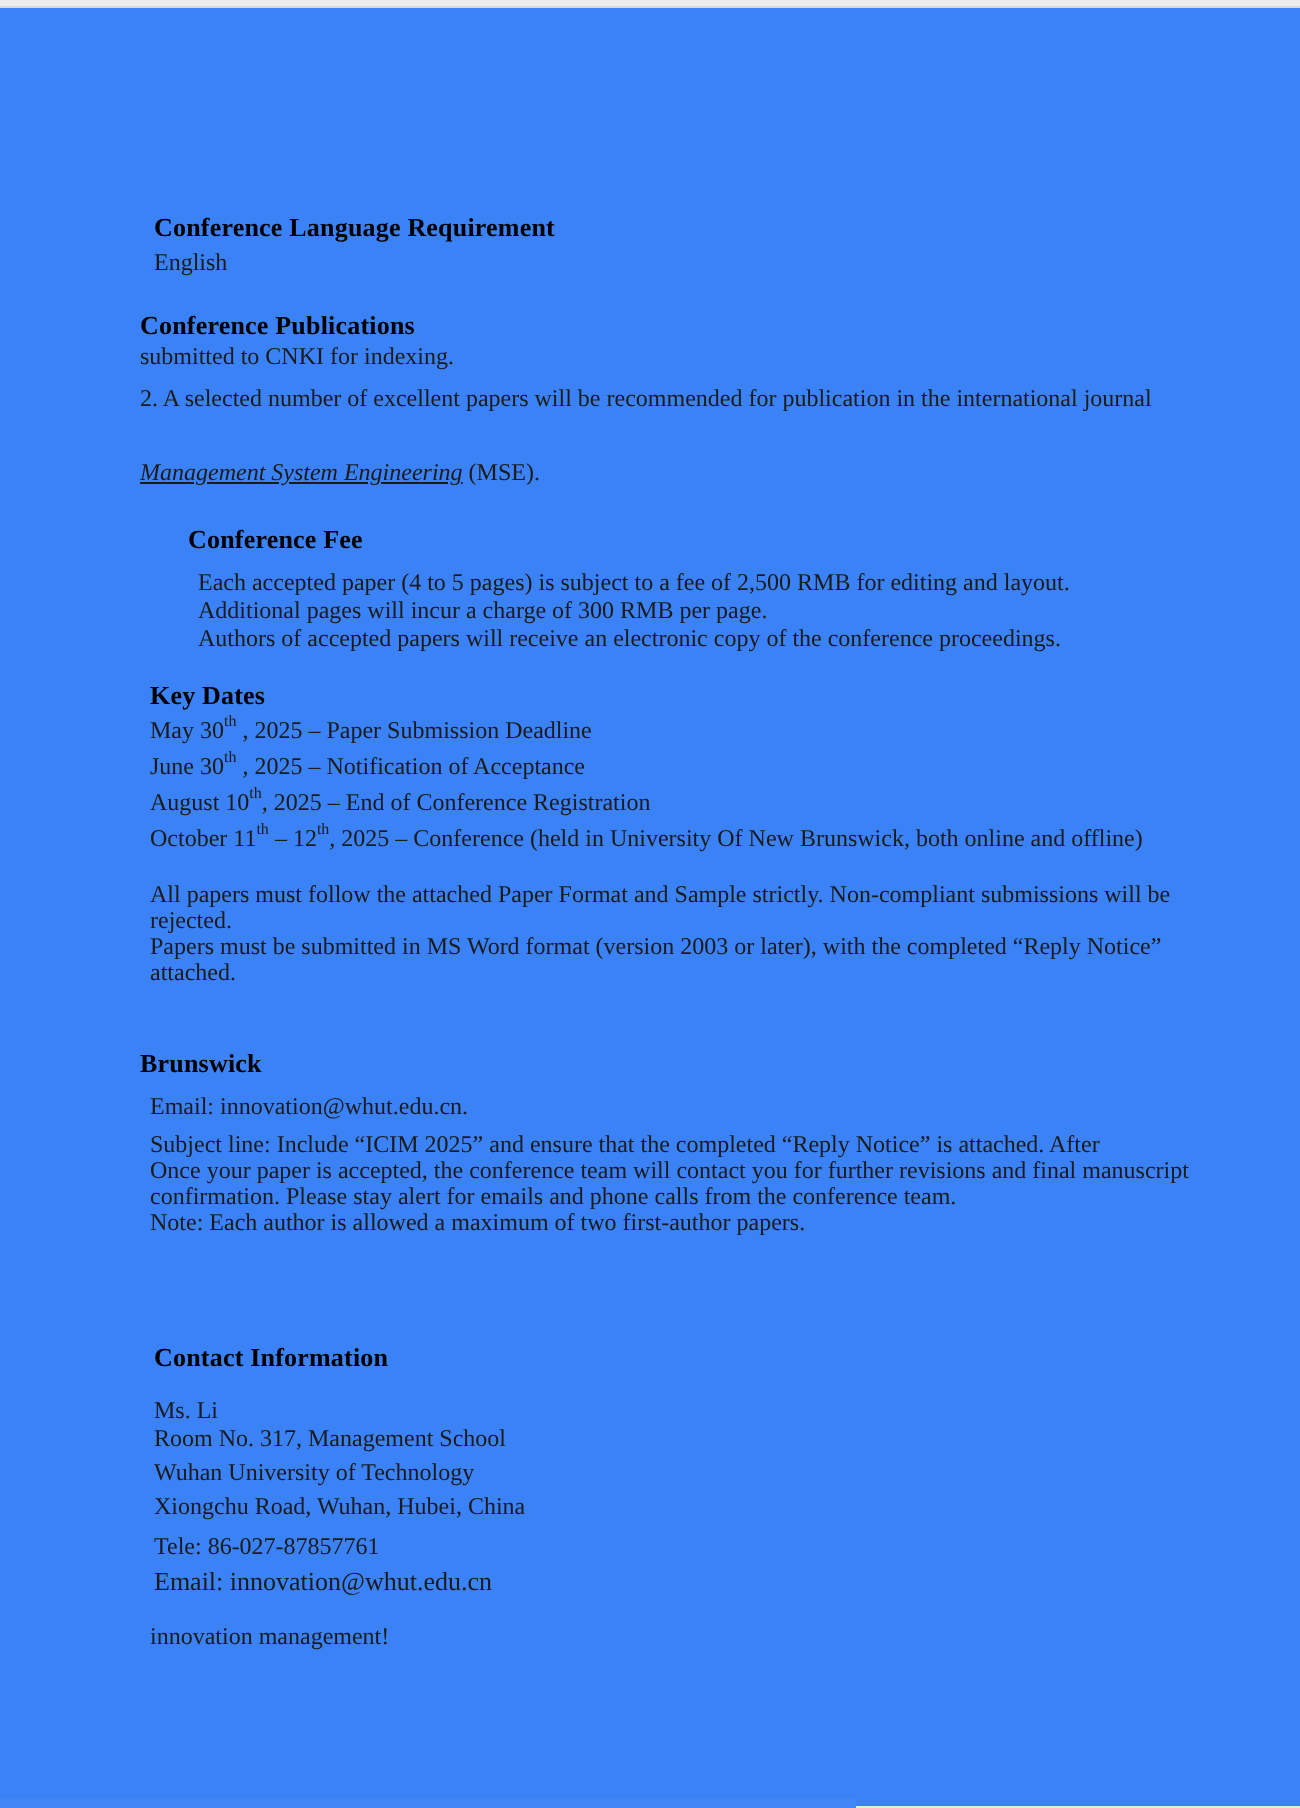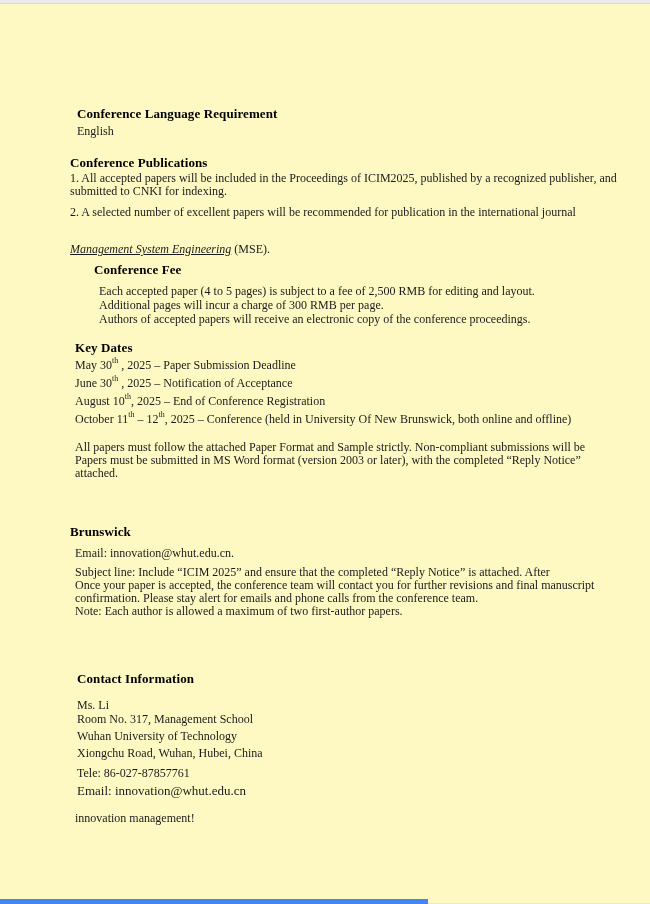--- a/index.html
+++ b/index.html
@@ -1,17 +1,17 @@
 <!DOCTYPE html>
 <html><head>
 <meta charset="utf-8">
 <style>
   html,body { margin:0; padding:0; background:#ffffff; }
   .page {
-    position:relative; width:650px; height:904px; background:#fef9c3;
+    position:relative; width:650px; height:904px; background:#3b82f6;
     font-family:"Liberation Serif","DejaVu Serif",serif; color:#1b1b1b;
     overflow:hidden;
   }
   .top-edge {
     position:absolute; top:0; left:0; width:650px; height:4px;
     background:#ececec; border-bottom:1px solid #d9d9d9; box-sizing:border-box;
   }
   .bottom-hairline {
     position:absolute; bottom:0; left:0; width:650px; height:1px; background:#e6e6e6;
   }
@@ -51,21 +51,20 @@
   <div class="top-edge"></div>
 
   <div class="sec" style="top:106px; left:77px;">
     <div class="hd">Conference Language Requirement</div>
     <div class="lang-body">English</div>
   </div>
 
   <div class="sec" style="top:155px; left:70px;">
     <div class="hd">Conference Publications</div>
     <div class="pub-item1">
-      <div class="ln">1. All accepted papers will be included in the Proceedings of ICIM2025, published by a recognized publisher, and</div>
       <div class="ln">submitted to CNKI for indexing.</div>
     </div>
     <div class="ln pub-item2">2. A selected number of excellent papers will be recommended for publication in the international journal</div>
     <div class="ln pub-journal">
       <span class="journal">Management System Engineering</span><span> (MSE).</span>
     </div>
   </div>
 
   <div class="sec" style="top:262px; left:70px;margin-left:24px;">
     <div class="hd">Conference Fee</div>
@@ -82,20 +81,21 @@
       <div class="date-line"><span>May 30</span><sup class="sp">th</sup><span> , 2025 – Paper Submission Deadline</span><sup class="sp"></sup><span></span></div>
       <div class="date-line"><span>June 30</span><sup class="sp">th</sup><span> , 2025 – Notification of Acceptance</span><sup class="sp"></sup><span></span></div>
       <div class="date-line"><span>August 10</span><sup class="sp">th</sup><span>, 2025 – End of Conference Registration</span><sup class="sp"></sup><span></span></div>
       <div class="date-line"><span>October 11</span><sup class="sp">th</sup><span> – 12</span><sup class="sp">th</sup><span>, 2025 – Conference (held in University Of New Brunswick, both online and offline)</span></div>
     </div>
   </div>
 
   <div class="sec" style="top:435px; left:70px;">
     <div class="pf-lines indent">
       <div class="ln">All papers must follow the attached Paper Format and Sample strictly. Non-compliant submissions will be</div>
+      <div class="ln">rejected.</div>
       <div class="ln">Papers must be submitted in MS Word format (version 2003 or later), with the completed “Reply Notice”</div>
       <div class="ln">attached.</div>
     </div>
   </div>
 
   <div class="sec" style="top:524px; left:70px;">
     <div class="hd">Brunswick</div>
     <div class="ln sub-email indent">Email: innovation@whut.edu.cn.</div>
     <div class="sub-lines indent">
       <div class="ln">Subject line: Include “ICIM 2025” and ensure that the completed “Reply Notice” is attached. After</div>

